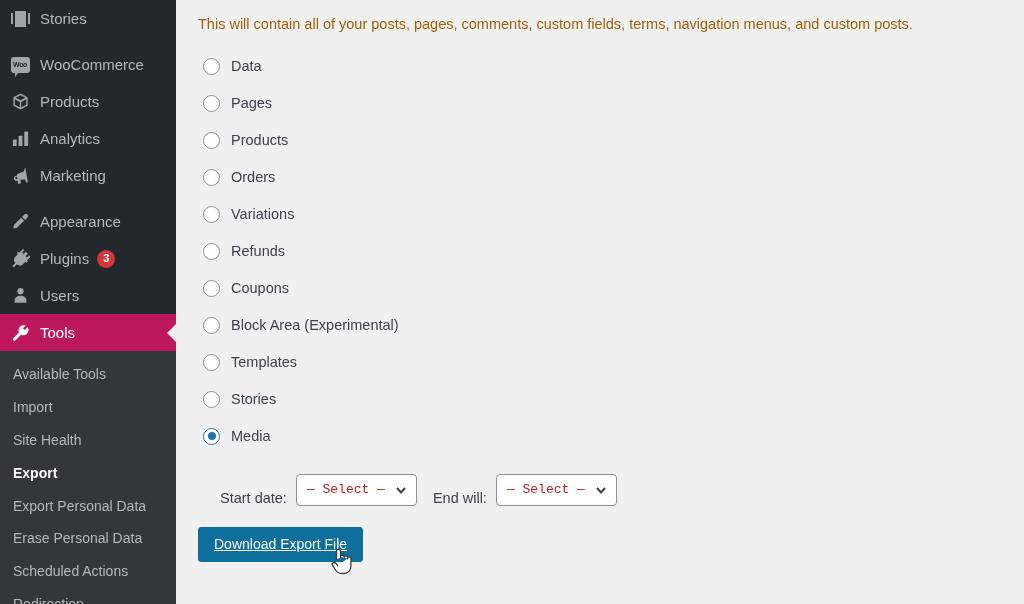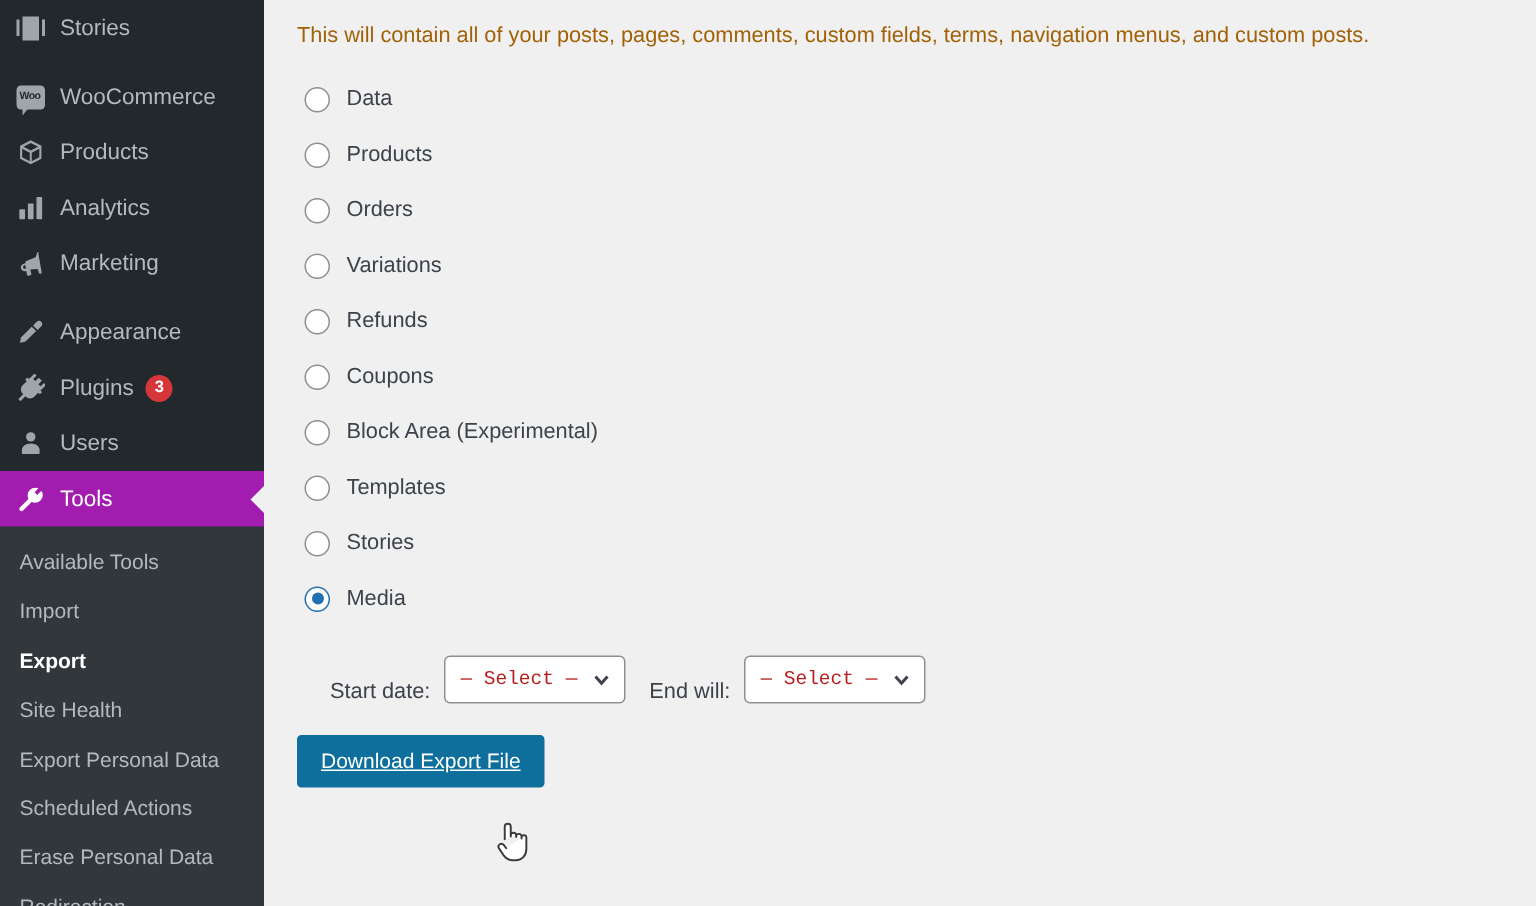--- a/index.html
+++ b/index.html
@@ -23,21 +23,21 @@
     display: flex; align-items: center;
     height: 37px;
     padding-left: 10px;
     color: #b4b9be;
     font-size: 15px;
     position: relative;
   }
   .menu-item .mi-label { margin-left: 10px; white-space: nowrap; line-height: 1; }
   .menu-item.sep-top { margin-top: 9px; }
   .menu-item.current {
-    background: #a21caf;
+    background: #be185d;
     color: #fff;
     font-weight: 400;
   }
   .menu-item.current .mi-icon svg { fill: #fff; }
   .menu-item.current::after {
     content: "";
     position: absolute; right: 0; top: 50%;
     transform: translateY(-50%);
     border-style: solid;
     border-width: 9px 9px 9px 0;
@@ -290,36 +290,40 @@
         <svg viewBox="0 0 20 20">
             <path d="M17.3 4.6 14.6 7.3 12.7 5.4l2.7-2.7c-2-.8-4.4-.4-6 1.2-1.7 1.7-2 4.2-1 6.2l-6 6c-.6.6-.6 1.6 0 2.2.6.6 1.6.6 2.2 0l6-6c2 1 4.5.7 6.2-1 1.6-1.6 2-4 1.2-6z"></path>
           </svg>
       </span>
       <span class="mi-label">Tools</span>
     </div>
 
     <div class="submenu">
       <a class="submenu-item">Available Tools</a>
       <a class="submenu-item">Import</a>
+      <a class="submenu-item">Site Health</a>
       <a class="submenu-item current">Export</a>
-      <a class="submenu-item">Site Health</a>
       <a class="submenu-item">Export Personal Data</a>
+      <a class="submenu-item">Erase Personal Data</a>
       <a class="submenu-item">Scheduled Actions</a>
-      <a class="submenu-item">Erase Personal Data</a>
       <a class="submenu-item">Redirection</a>
     </div>
   </nav>
 
   <main class="content">
 
     <p class="intro">This will contain all of your posts, pages, comments, custom fields, terms, navigation menus, and custom posts.</p>
 
     <label class="radio-row">
       <span class="radio"></span>
       <span class="radio-label">Data</span>
+    </label>
+    <label class="radio-row">
+      <span class="radio"></span>
+      <span class="radio-label">Pages</span>
     </label>
     <label class="radio-row">
       <span class="radio"></span>
       <span class="radio-label">Products</span>
     </label>
     <label class="radio-row">
       <span class="radio"></span>
       <span class="radio-label">Orders</span>
     </label>
     <label class="radio-row">

